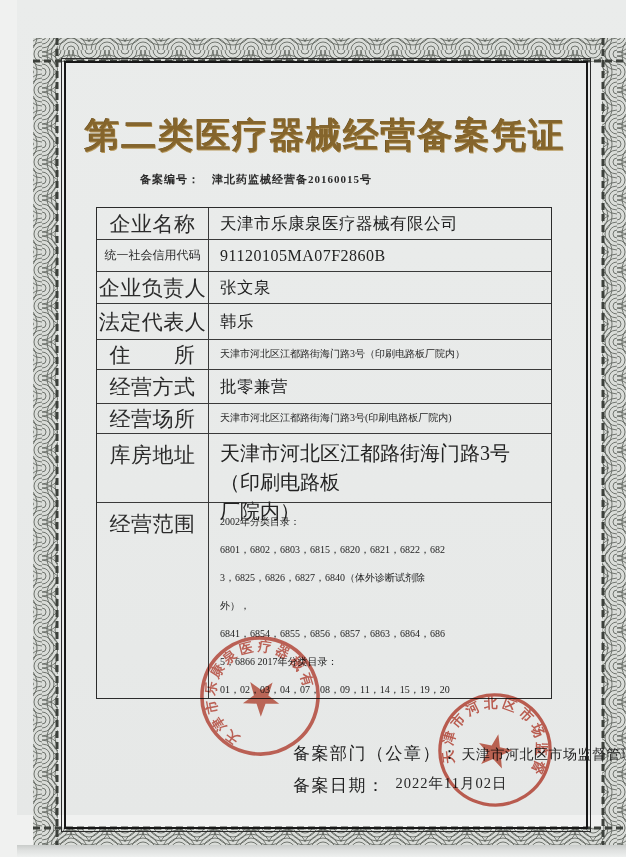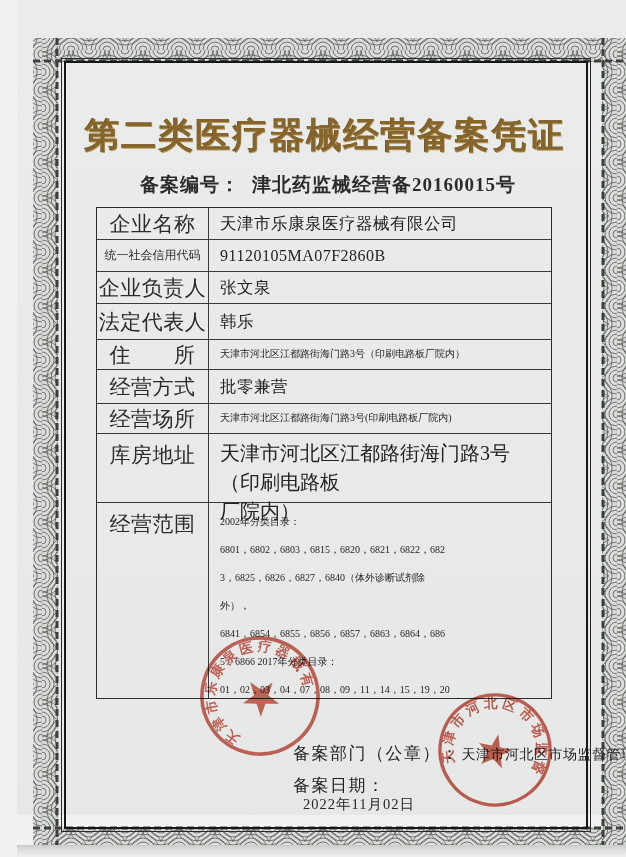--- a/index.html
+++ b/index.html
@@ -28,21 +28,21 @@
   }
   .title{
     position:absolute;left:44px;top:112px;width:528px;
     text-align:center;font-size:35px;font-weight:bold;letter-spacing:2px;
     color:#85652c;
     text-shadow:0.5px 0.5px 0 #b99a5e, -0.5px -0.5px 0 #5e451a;
     white-space:nowrap;
   }
   .filing-line{
     position:absolute;left:123px;top:172px;
-    font-size:19px;font-weight:bold;color:#2b2b2b;letter-spacing:1px;
+    font-size:11px;font-weight:bold;color:#2b2b2b;letter-spacing:1px;
     white-space:nowrap;
     text-align:center;
   }
   .filing-line .val{margin-left:12px;}
   .cert-table{
     position:absolute;left:79px;top:207px;width:456px;
     border:1.8px solid #2b2b2b;box-sizing:border-box;
     background:rgba(255,255,255,0.0);
   }
   .trow{display:flex;border-bottom:1px solid #3a3a3a;box-sizing:border-box;}
@@ -68,23 +68,22 @@
   .lbl-small .cell-label{font-size:12px;letter-spacing:0;}
   .top-align .cell-label{align-items:flex-start;padding-top:7px;}
   .top-align .cell-value{align-items:flex-start;padding-top:5px;}
   .footer-dept{
     position:absolute;left:276px;top:742px;display:flex;align-items:baseline;
     white-space:nowrap;
   }
   .footer-dept .lbl{font-size:17px;color:#1f1f1f;letter-spacing:1.5px;font-weight:500;}
   .footer-dept .val{font-size:14px;color:#1f1f1f;letter-spacing:0.5px;margin-left:2px;}
   .footer-date{
-    position:absolute;left:276px;top:774px;display:flex;align-items:flex-start;
-    white-space:nowrap;
-    flex-direction:column;
+    position:absolute;left:276px;top:774px;display:flex;align-items:center;
+    white-space:nowrap;
   }
   .footer-date .lbl{font-size:17px;color:#1f1f1f;letter-spacing:1.5px;font-weight:500;}
   .footer-date .val{font-size:14.5px;color:#262626;letter-spacing:1px;margin-left:10px;position:relative;top:-2px;}
   .seals-svg{position:absolute;left:0;top:0;mix-blend-mode:multiply;}
 </style>
 </head>
 <body>
 
 <div class="page">
 

